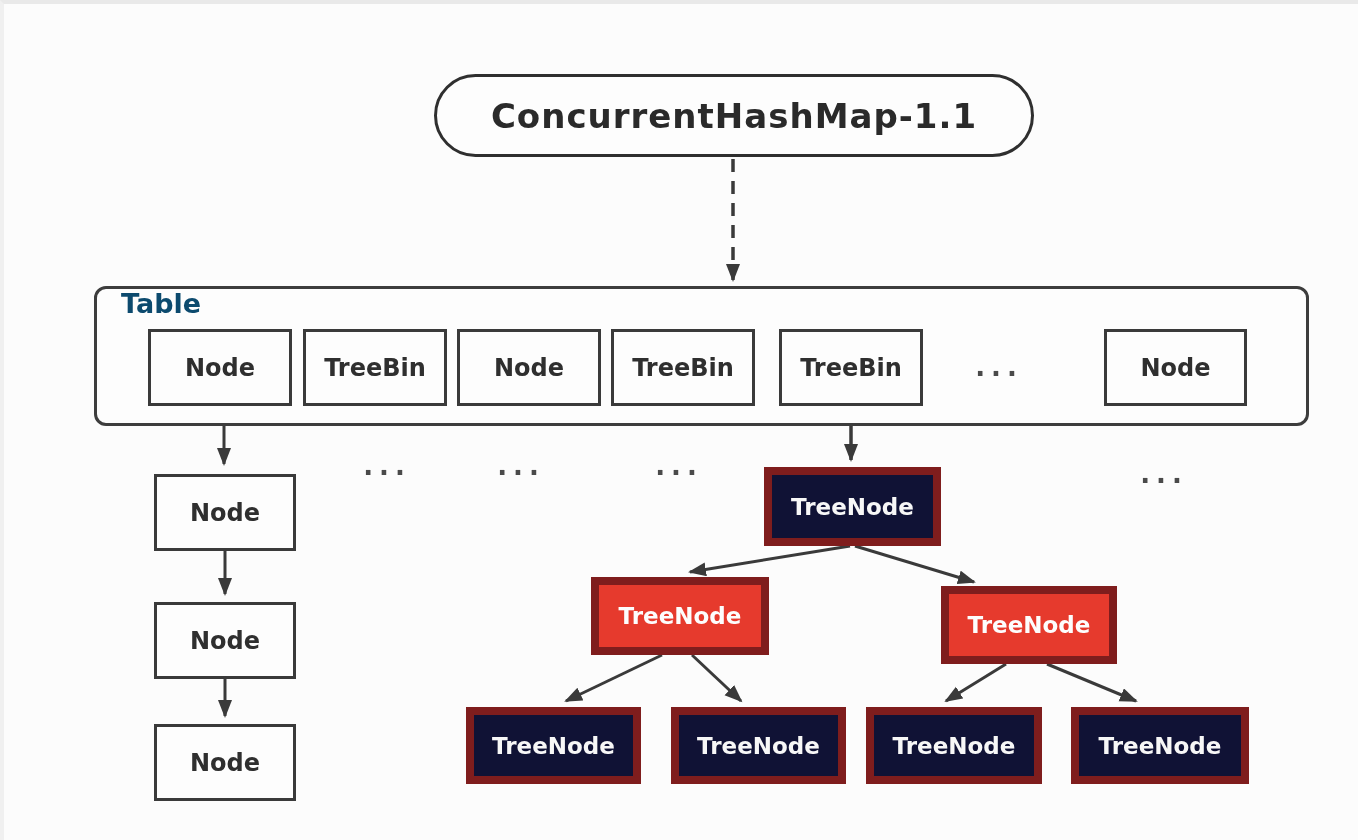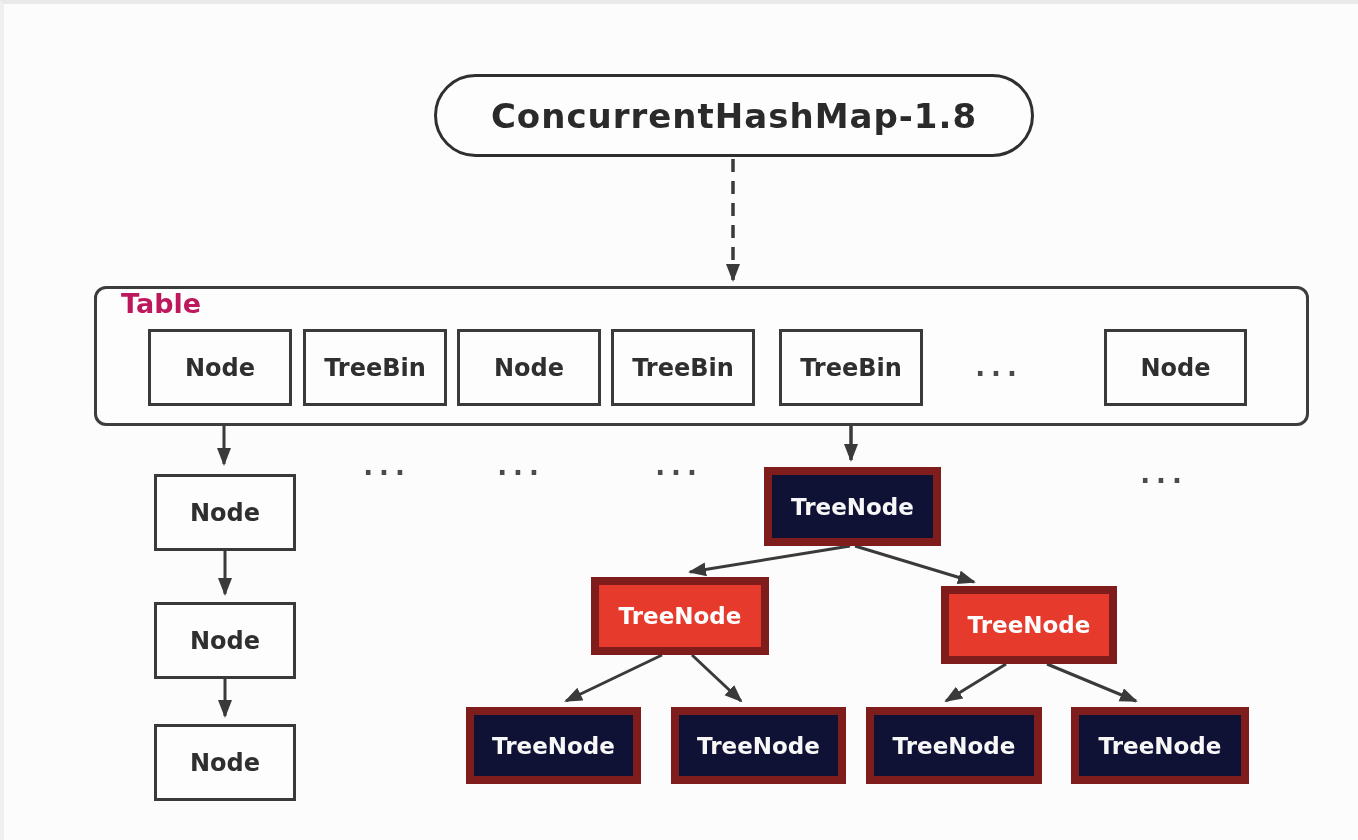--- a/index.html
+++ b/index.html
@@ -16,21 +16,21 @@
   .title-pill{
     left:430px;top:70px;width:600px;height:83px;
     border:3.5px solid #2f2f2f;border-radius:42px;background:#fdfdfd;
     font-size:34px;font-weight:700;letter-spacing:1px;color:#2a2a2a;
   }
   .table-box{
     left:90px;top:282px;width:1215px;height:140px;
     border:3px solid #3d3d3d;border-radius:12px;background:#fdfdfd;
   }
   .table-label{
-    left:117px;top:284px;font-size:27px;font-weight:600;color:#be185d;
+    left:117px;top:284px;font-size:27px;font-weight:600;color:#0c4a6e;
   }
   .cell{
     top:325px;height:77px;width:144px;
     border:3px solid #3a3a3a;background:#fdfdfd;
     font-size:24px;font-weight:600;color:#2f2f2f;
   }
   .listnode{
     left:150px;width:142px;height:77px;
     border:3px solid #3a3a3a;background:#fdfdfd;
     font-size:24px;font-weight:600;color:#2f2f2f;
@@ -74,21 +74,21 @@
 
     <line x1="658" y1="651" x2="562" y2="697" stroke="#3a3a3a" stroke-width="3" marker-end="url(#ah)"></line>
     <line x1="688" y1="651" x2="737" y2="697" stroke="#3a3a3a" stroke-width="3" marker-end="url(#ah)"></line>
 
     <line x1="1002" y1="660" x2="942" y2="697" stroke="#3a3a3a" stroke-width="3" marker-end="url(#ah)"></line>
     <line x1="1043" y1="660" x2="1132" y2="697" stroke="#3a3a3a" stroke-width="3" marker-end="url(#ah)"></line>
   </svg>
 
   <div class="node-layer">
 
-    <div class="abs center title-pill">ConcurrentHashMap-1.8</div>
+    <div class="abs center title-pill">ConcurrentHashMap-1.1</div>
 
     <div class="abs table-box"></div>
     <div class="abs table-label">Table</div>
 
     <div class="abs center cell" style="left:144px;">Node</div>
     <div class="abs center cell" style="left:299px;">TreeBin</div>
     <div class="abs center cell" style="left:453px;">Node</div>
     <div class="abs center cell" style="left:607px;">TreeBin</div>
     <div class="abs center cell" style="left:775px;">TreeBin</div>
     <span class="abs dots" style="left:995px;top:363px;">...</span>

